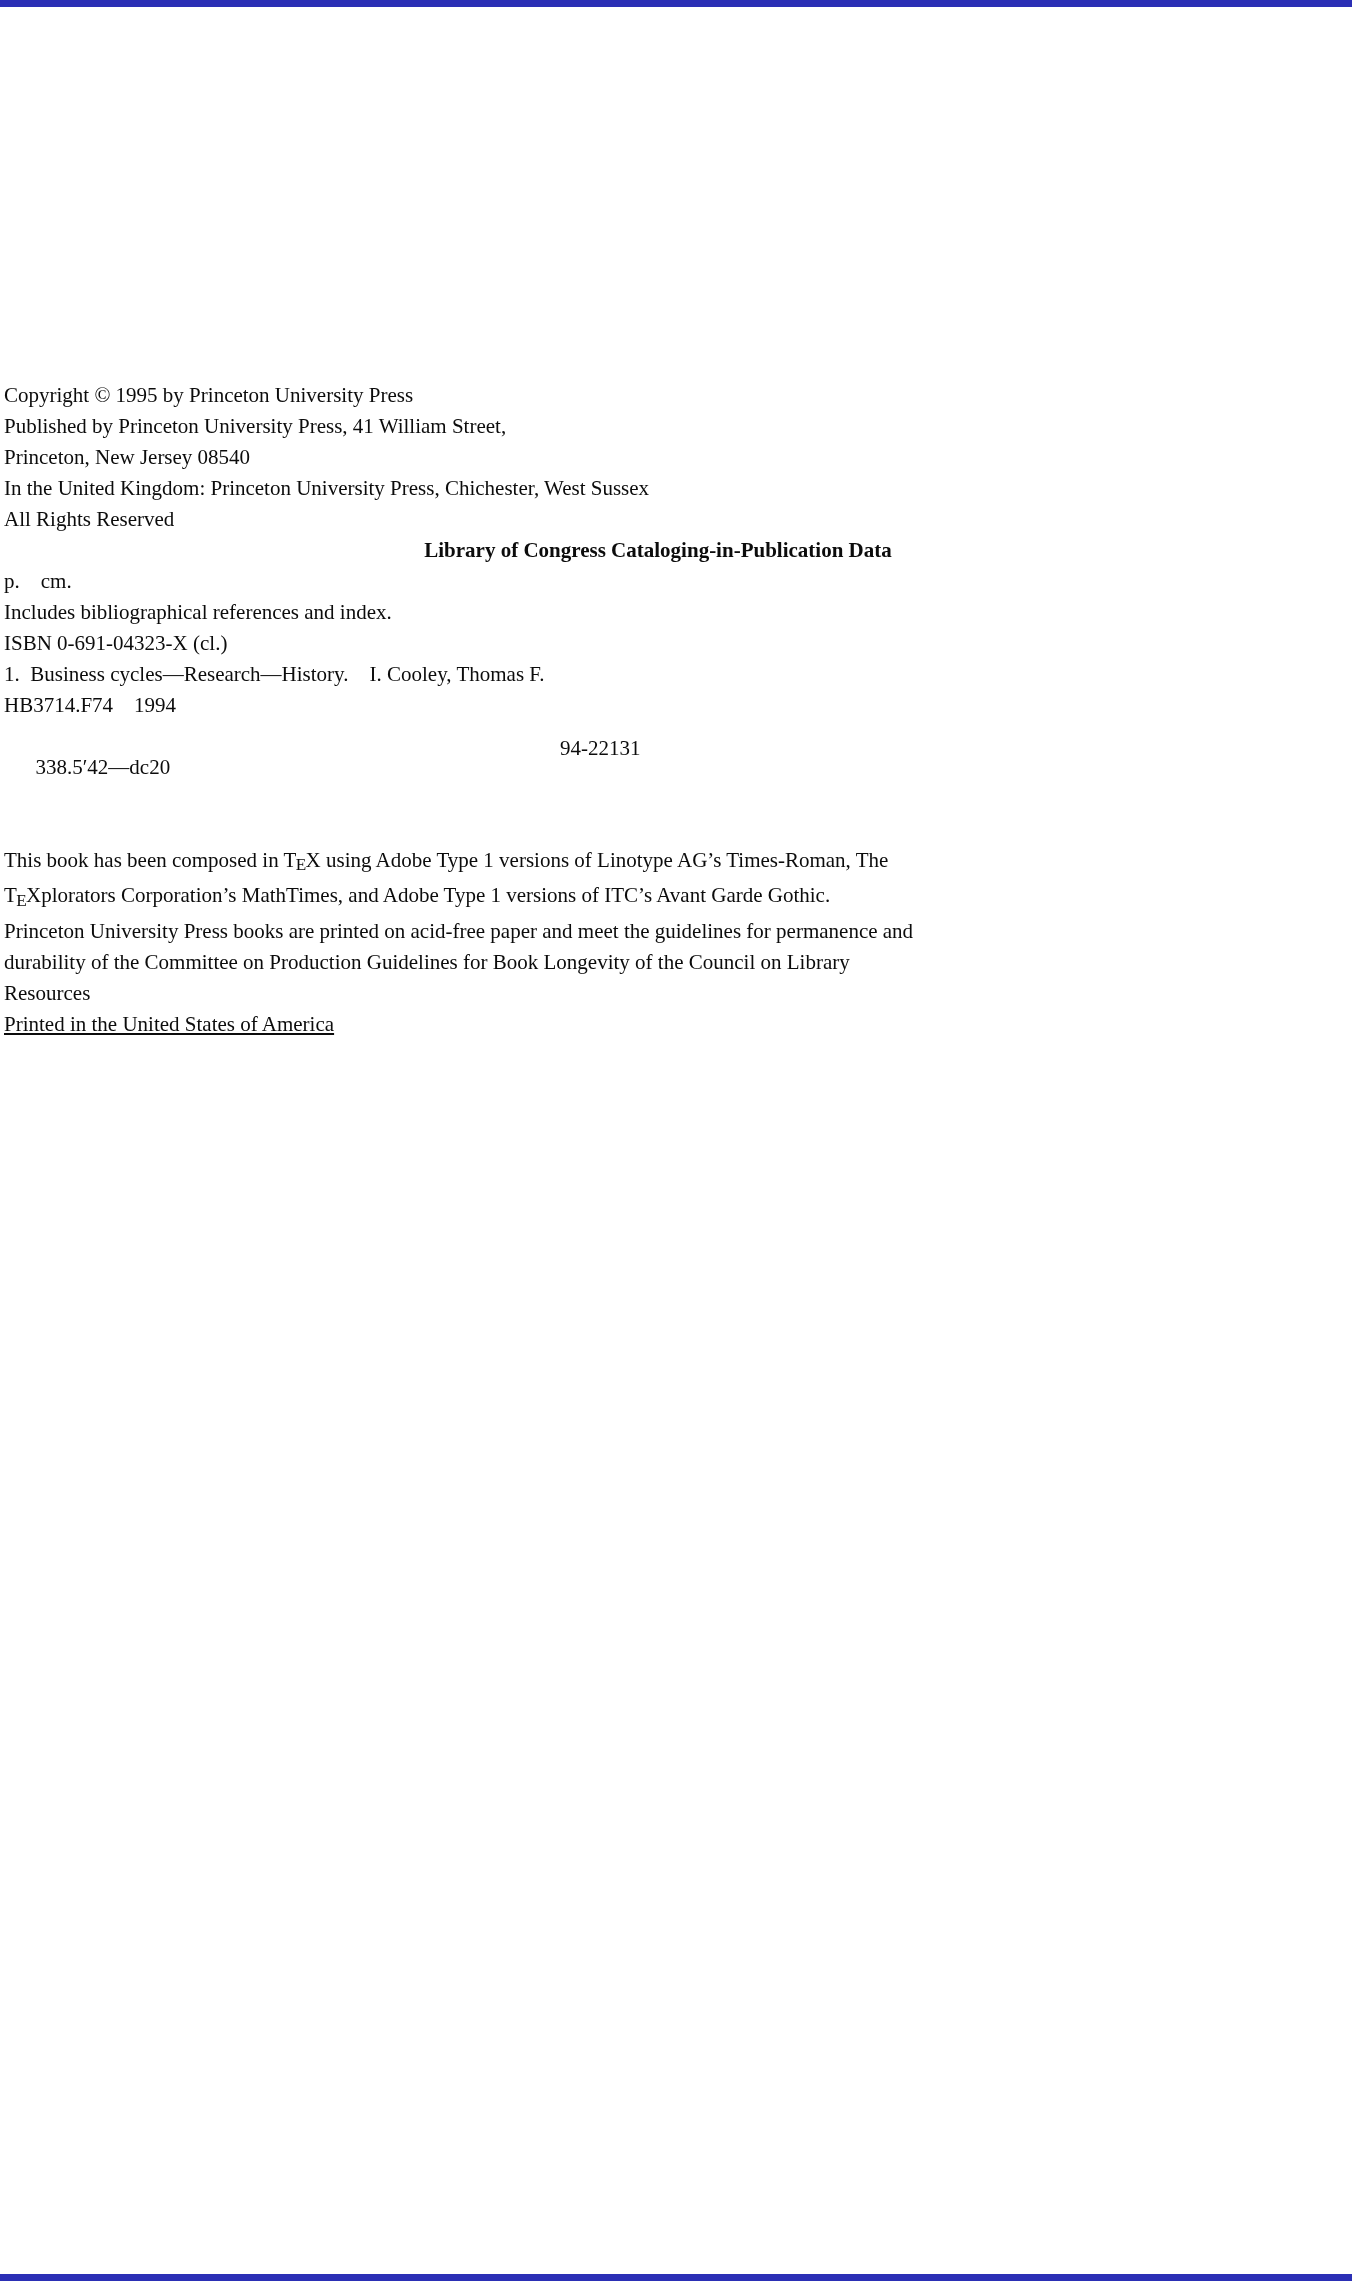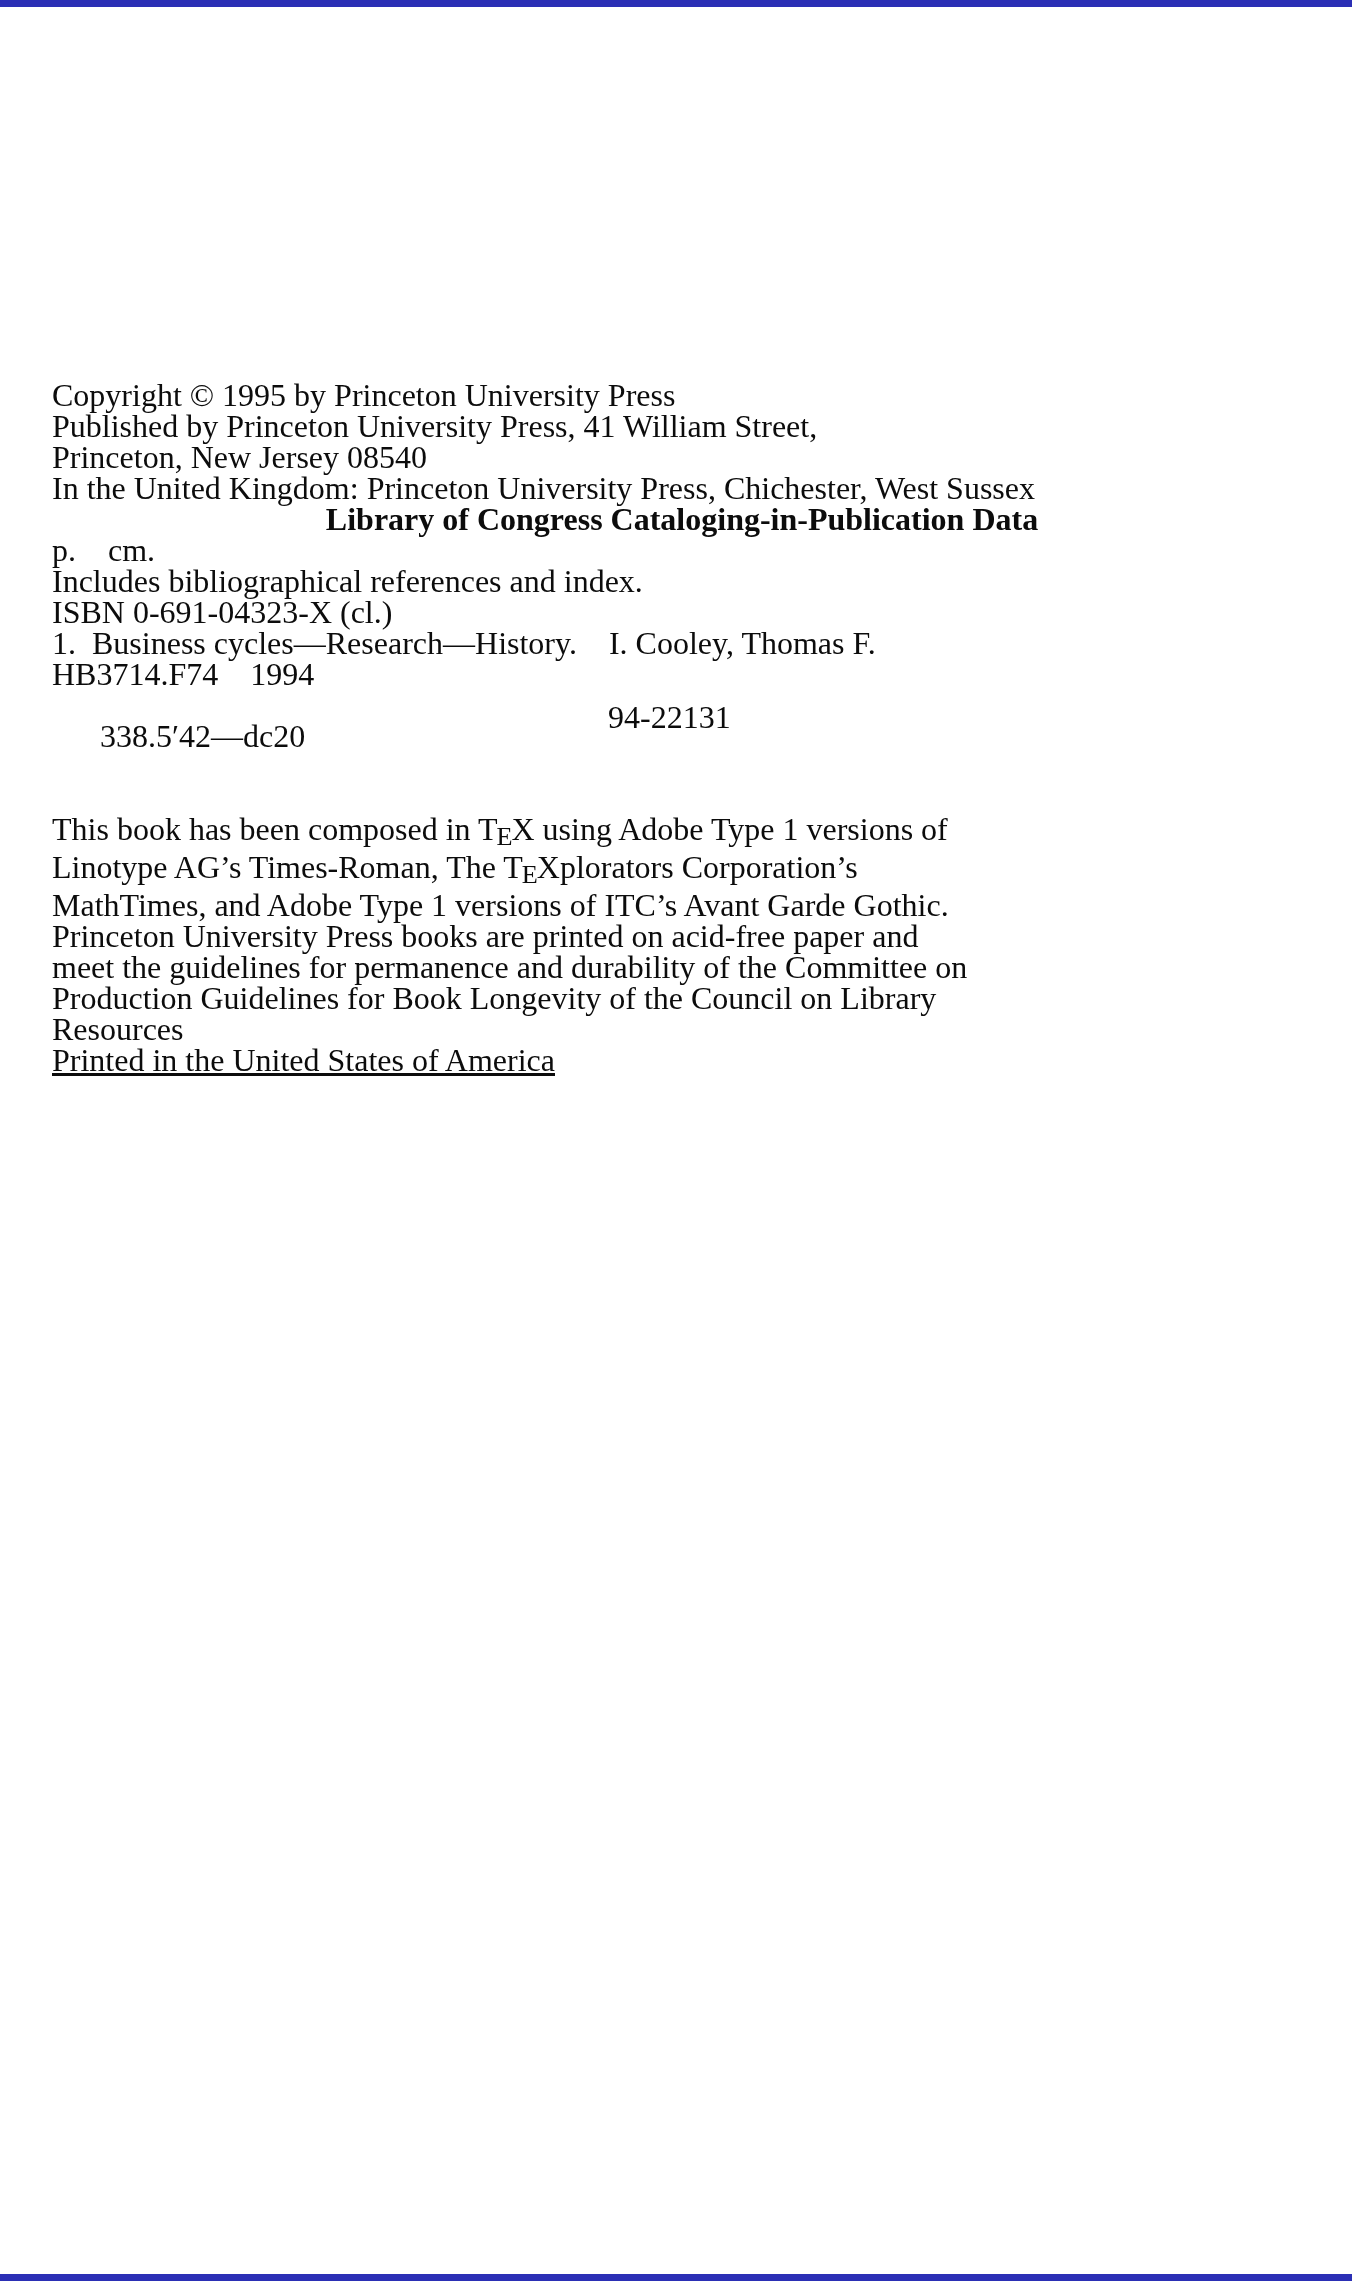--- a/index.html
+++ b/index.html
@@ -19,24 +19,23 @@
     position: absolute;
     left: 0;
     width: 100%;
     height: 7px;
     background: #2b2fb5;
   }
   .edge-bar.top { top: 0; }
   .edge-bar.bottom { bottom: 0; }
 
   .page {
-    padding: 380px 40px 0 16px;
-    font-size: 32px;
+    padding: 380px 40px 0 4px;
+    font-size: 21px;
     line-height: 31px;
-    margin-left: 36px;
   }
   .page p, .page div.line {
     margin: 0;
     white-space: pre-wrap;
   }
   .block { margin: 0; }
   .rights { margin-top: 19px; }
   .cip-heading {
     margin-top: 21px;
     margin-bottom: 9px;
@@ -73,20 +72,21 @@
 
 <div class="page">
 
   <div class="block">
     <div class="line">Copyright © 1995 by Princeton University Press</div>
     <div class="line">Published by Princeton University Press, 41 William Street,</div>
     <div class="line">Princeton, New Jersey 08540</div>
     <div class="line">In the United Kingdom: Princeton University Press, Chichester, West Sussex</div>
   </div>
 
+  <p class="rights">All Rights Reserved</p>
 
   <p class="cip-heading">Library of Congress Cataloging-in-Publication Data</p>
 
   <div class="block">
     <div class="line">p.    cm.</div>
     <div class="line">Includes bibliographical references and index.</div>
     <div class="line">ISBN 0-691-04323-X (cl.)</div>
     <div class="line">1.  Business cycles—Research—History.    I. Cooley, Thomas F.</div>
     <div class="line">HB3714.F74    1994</div>
     <div class="line cip-call-line">

